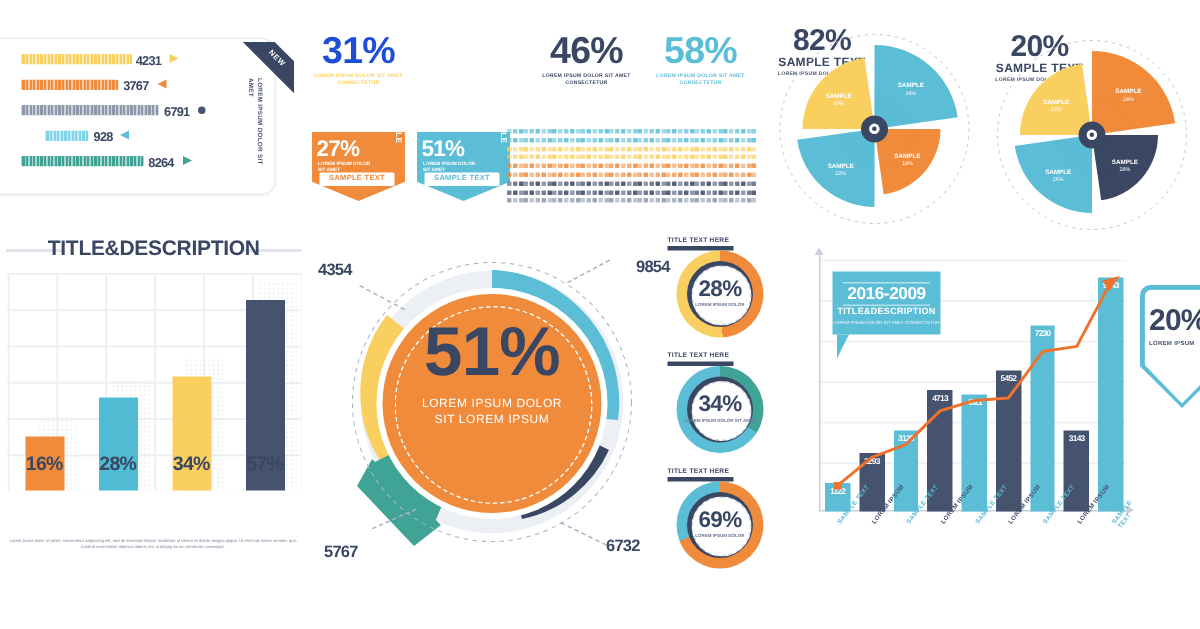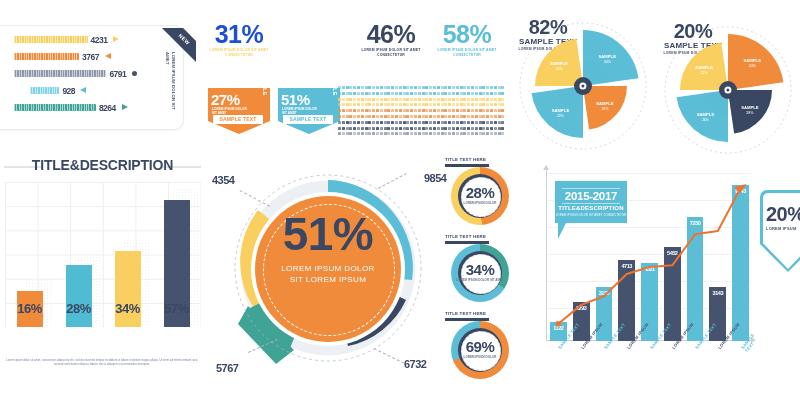--- a/index.html
+++ b/index.html
@@ -776,21 +776,21 @@
         <div class="xlab cond" style="left: 78.7222px; top: 2px; color: rgb(70, 83, 110);">LOREM IPSUM</div>
         <div class="xlab cond" style="left: 101.5px; top: 2px; color: rgb(91, 189, 214);">SAMPLE TEXT</div>
         <div class="xlab cond" style="left: 124.278px; top: 2px; color: rgb(70, 83, 110);">LOREM IPSUM</div>
         <div class="xlab cond" style="left: 147.056px; top: 2px; color: rgb(91, 189, 214);">SAMPLE TEXT</div>
         <div class="xlab cond" style="left: 169.833px; top: 2px; color: rgb(70, 83, 110);">LOREM IPSUM</div>
         <div class="xlab cond" style="left: 192.611px; top: 2px; color: rgb(91, 189, 214);">SAMPLE TEXT</div>
       </div>
 
     <div id="speech">
       <div class="ln1"></div>
-      <div class="yr cond">2015-2017</div>
+      <div class="yr cond">2016-2009</div>
       <div class="ln2"></div>
       <div class="st cond">TITLE&amp;DESCRIPTION</div>
       <div class="sub">LOREM IPSUM DOLOR SIT AMET CONSECTETUR</div>
       <div class="tail"></div>
     </div>
   </div>
 
   <div class="abs" id="shield">
     <div class="sh"></div>
     <div class="shin"></div>

